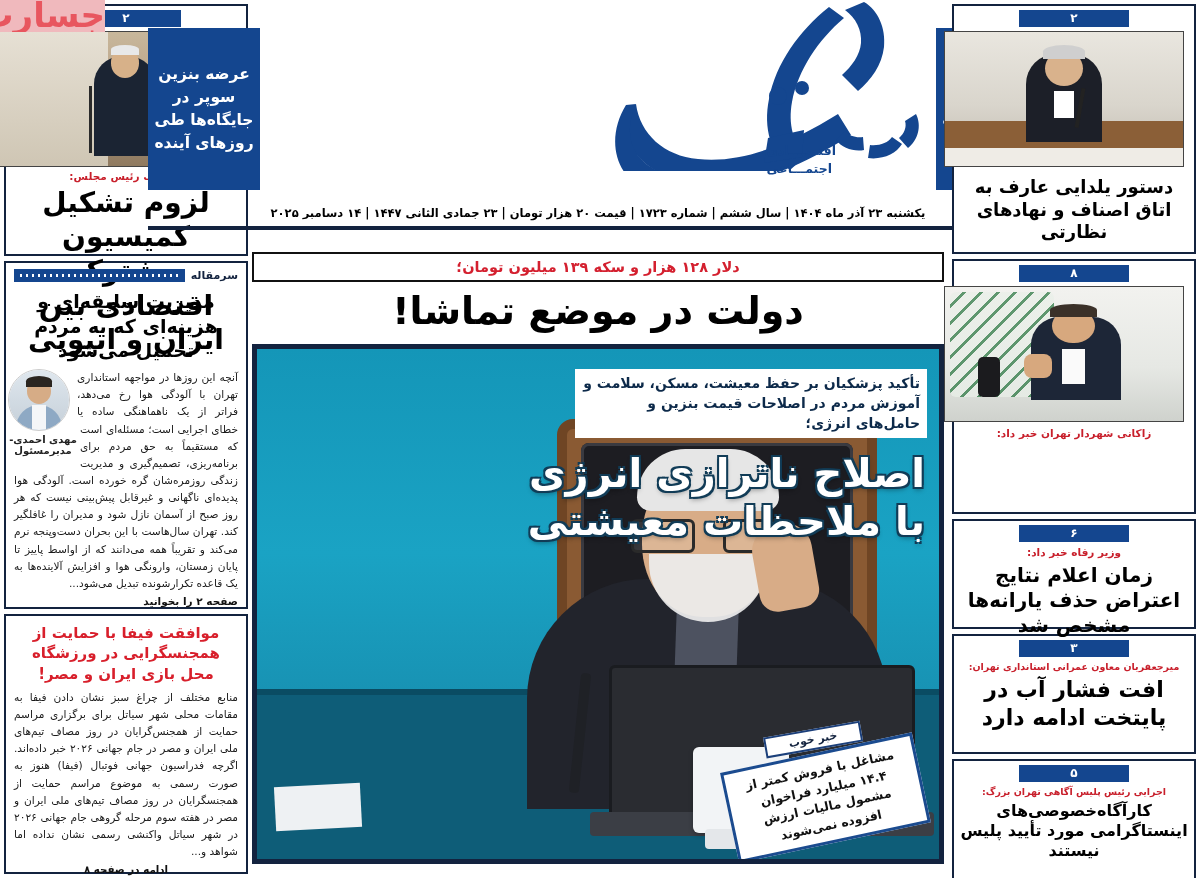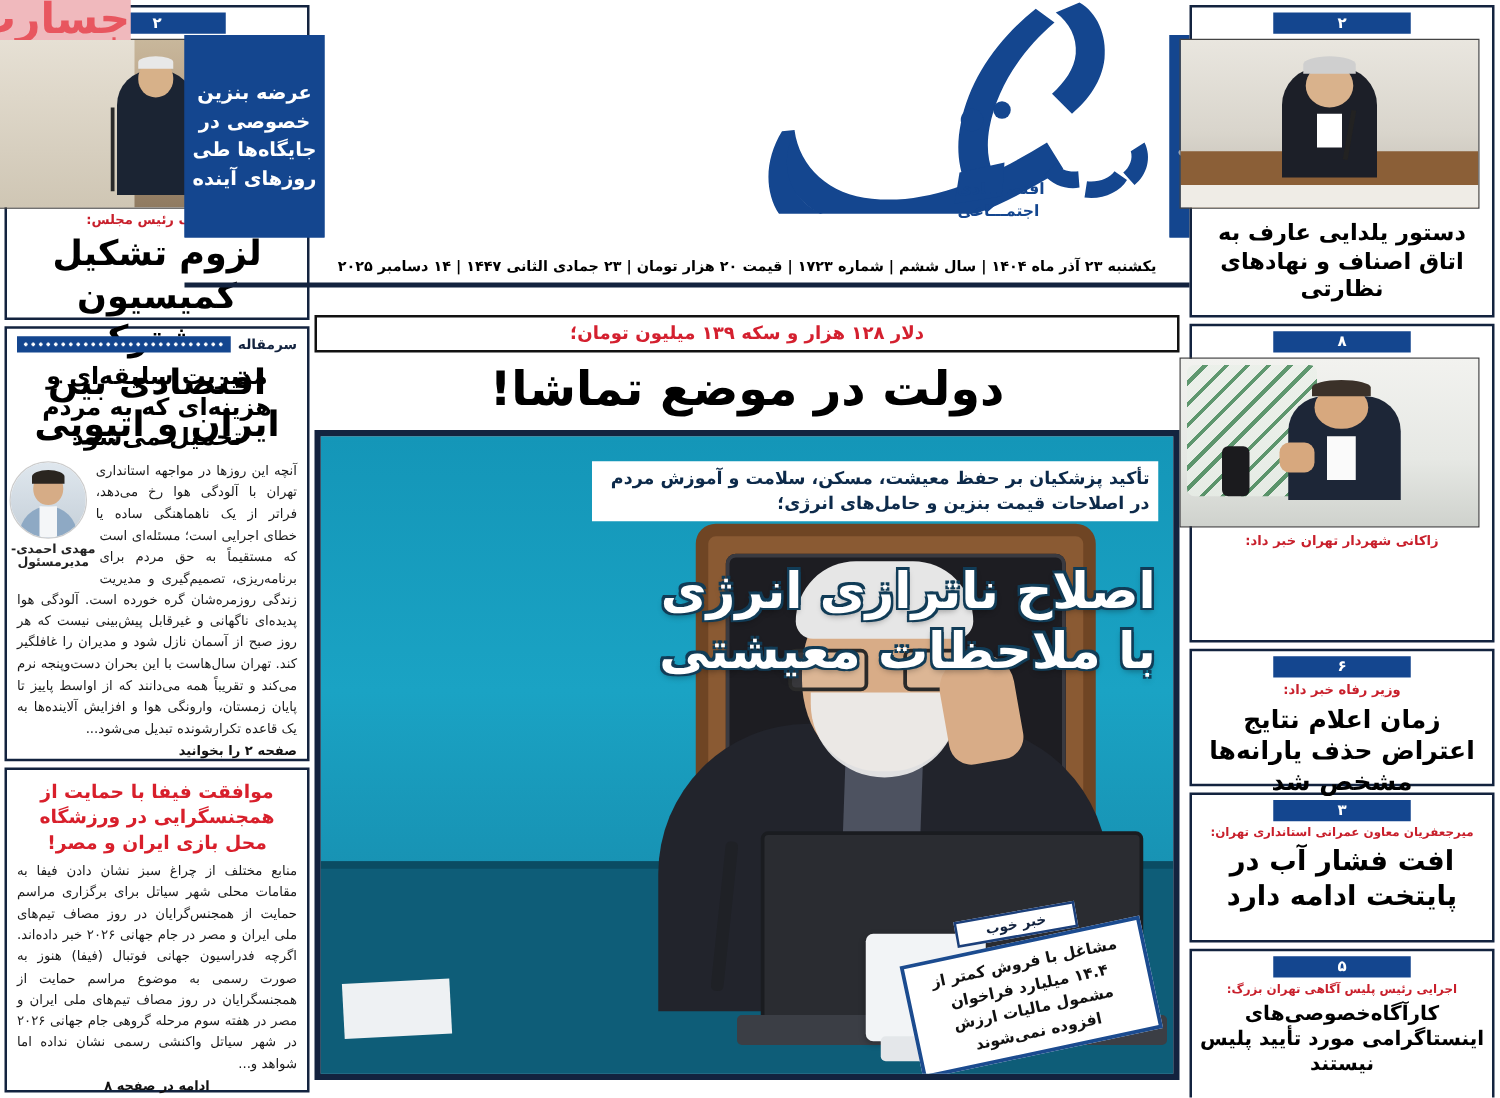--- a/index.html
+++ b/index.html
@@ -144,21 +144,21 @@
   .main-headline{
     text-align:center;font-size:38px;font-weight:bold;color:#000;
     margin:8px 0 10px;line-height:1.15;letter-spacing:-0.5px;
   }
   .hero{
     position:relative;width:100%;height:520px;
     border:5px solid #13233f;box-sizing:border-box;overflow:hidden;
     background:linear-gradient(180deg,#1496b8 0%,#1aa3c4 40%,#157fa0 100%);
   }
   .hero-kicker{
-    position:absolute;right:12px;top:20px;width:453px;
+    position:absolute;right:12px;top:20px;width:352px;
     background:#fff;color:#0d2a4a;font-size:14px;font-weight:bold;
     line-height:1.45;padding:4px 7px;box-sizing:border-box;z-index:6;
   }
   .hero-title{
     position:absolute;right:14px;top:100px;width:420px;z-index:6;
     font-size:40px;font-weight:bold;line-height:1.22;text-align:right;
     color:#ffffff;
     text-shadow:
       -2px -2px 0 #113c57, 2px -2px 0 #113c57,
       -2px 2px 0 #113c57, 2px 2px 0 #113c57,
@@ -314,21 +314,21 @@
   </div>
 
   <div class="masthead">
     <div class="mast-inner">
 
       <div class="mast-right-box">
         <div class="mast-box-text">پرداخت سود سهام عدالت یلدایی تکذیب شد</div>
       </div>
 
       <div class="mast-left-box">
-        <div class="mast-box-text">عرضه بنزین خصوصی در جایگاه‌ها طی روزهای آینده</div>
+        <div class="mast-box-text">عرضه بنزین سوپر در جایگاه‌ها طی روزهای آینده</div>
       </div>
 
       <div class="logo-wrap">
         <svg class="logo-svg" width="330" height="175" viewBox="0 0 330 175">
           <g fill="#14468f">
             <path d="M258 6 c14 8 22 26 20 45 -2 18 -13 33 -26 44 l-16 -16 c10 -9 18 -20 19 -32 1 -13 -5 -25 -16 -33z"></path>
             <path d="M238 22 c-26 22 -46 52 -52 84 -4 22 1 42 15 53 l-17 15 c-19 -15 -27 -42 -21 -71 7 -36 30 -68 60 -92z"></path>
             <path d="M30 108 c4 30 28 52 62 55 48 5 96 -18 140 -45 l13 21 c-46 29 -98 54 -152 49 -44 -4 -74 -30 -78 -65z"></path>
             <path d="M30 108 c-10 22 -8 44 8 58 18 16 47 18 73 13 l5 23 c-33 7 -70 3 -92 -19 -18 -18 -20 -48 -4 -74z"></path>
             <path d="M162 142 l36 -8 -2 27 -38 6z"></path>

